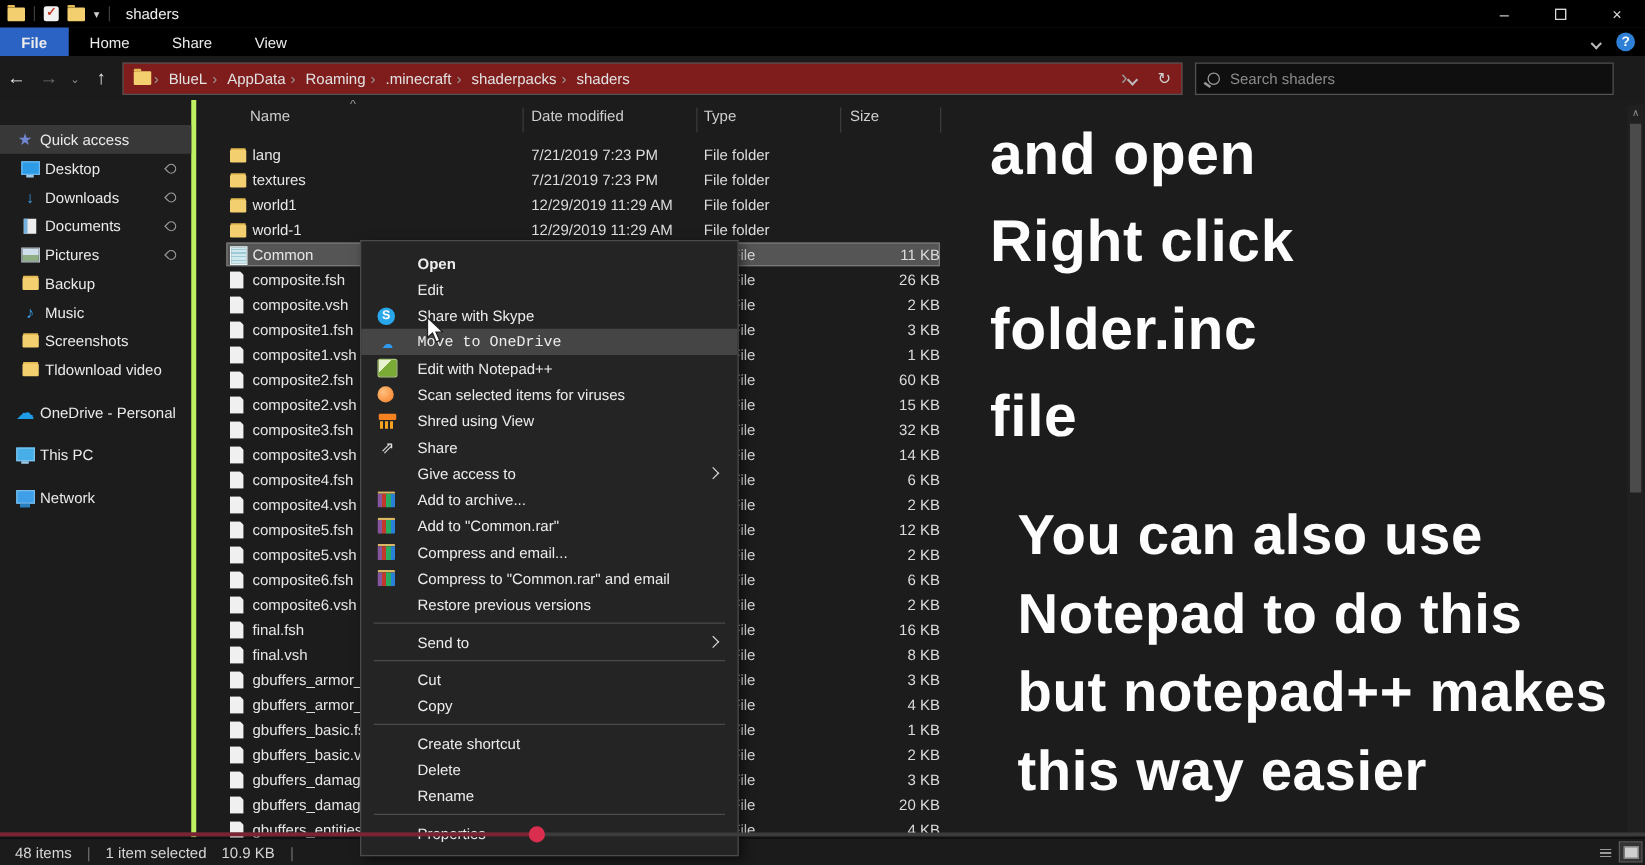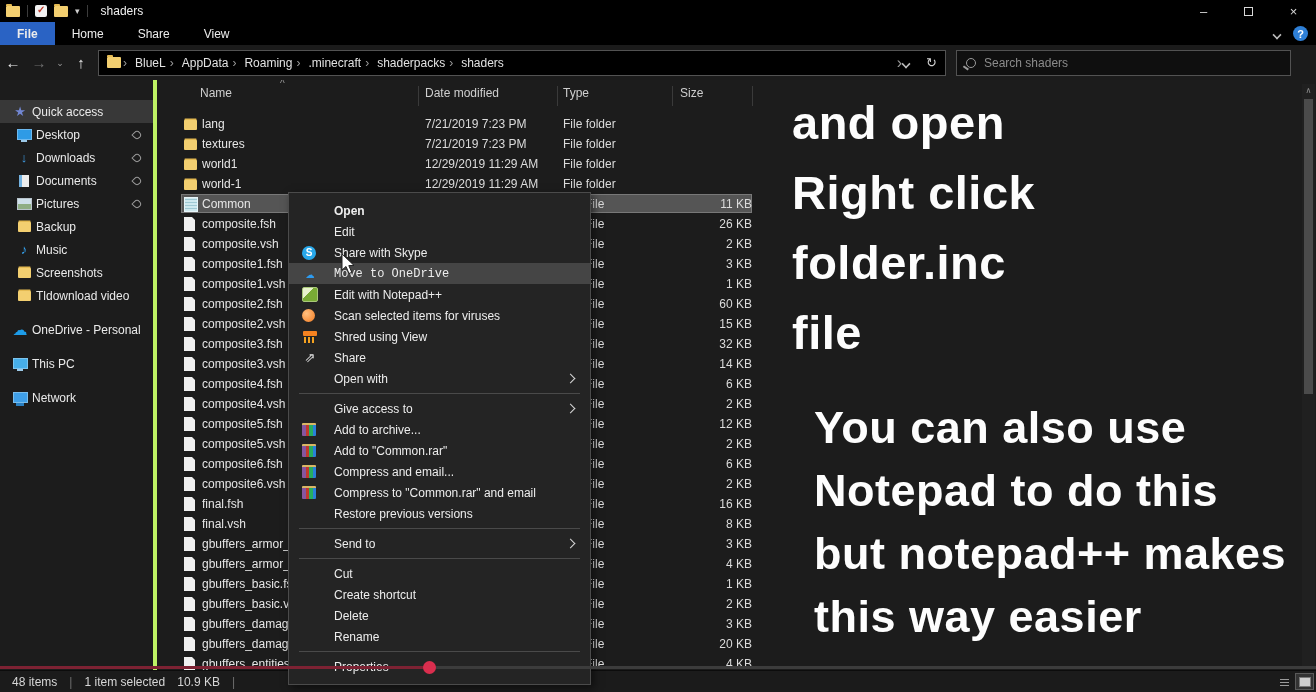--- a/index.html
+++ b/index.html
@@ -31,21 +31,21 @@
   .chev-down::before{content:"";position:absolute;left:0;top:1px;width:6px;height:6px;border-right:2px solid #bbb;border-bottom:2px solid #bbb;transform:rotate(45deg) scale(.8);}
   .help-ic{width:15px;height:15px;border-radius:50%;background:#2e7fd6;color:#fff;font-size:11px;font-weight:bold;display:flex;align-items:center;justify-content:center;}
 
   
   .addr-row{position:absolute;top:45px;left:0;right:0;height:35px;background:#1b1b1b;display:flex;align-items:center;}
   .nav-btn{width:26px;text-align:center;font-size:15px;}
   .nav-back{color:#ededed;}
   .nav-fwd{color:#6f6f6f;}
   .nav-chev{width:16px;color:#9a9a9a;font-size:9px;text-align:center;}
   .nav-up{color:#e3e3e3;width:26px;text-align:center;font-size:15px;}
-  .addr-box{margin-left:4px;width:848px;height:26px;background:#000000;border:1px solid #525252;display:flex;align-items:center;padding:0 8px;box-sizing:border-box;}
+  .addr-box{margin-left:4px;width:848px;height:26px;background:#7f1d1d;border:1px solid #525252;display:flex;align-items:center;padding:0 8px;box-sizing:border-box;}
   .crumbs{display:flex;align-items:center;font-size:12px;color:#e2e2e2;flex:1;}
   .crumb{display:flex;align-items:center;padding:0 2px;}
   .crumb::before{content:"›";color:#9a9a9a;margin-right:8px;font-size:12px;}
   .crumb-trail{color:#9a9a9a;margin-left:4px;}
   .addr-end{display:flex;align-items:center;gap:16px;color:#bdbdbd;}
   .refresh-ic{font-size:13px;color:#cfcfcf;}
   .search-box{margin-left:10px;width:335px;height:26px;background:#0f0f0f;border:1px solid #525252;display:flex;align-items:center;padding:0 9px;box-sizing:border-box;gap:8px;}
   .mag{width:8px;height:8px;border:1.5px solid #9a9a9a;border-radius:50%;position:relative;flex:none;}
   .mag::after{content:"";position:absolute;left:-4px;top:8px;width:6px;height:1.5px;background:#9a9a9a;transform:rotate(35deg);}
   .search-ph{font-size:12px;color:#8c8c8c;}
@@ -530,24 +530,20 @@
         <span class="mi-label">Scan selected items for viruses</span>
       </div>
       <div class="mi">
         <span class="mi-icon js-icon ic-shred"></span>
         <span class="mi-label">Shred using View</span>
       </div>
       <div class="mi">
         <span class="mi-icon js-icon ic-share-arrow"></span>
         <span class="mi-label">Share</span>
       </div>
-      <div class="mi has-sub div-after">
-        <span class="mi-icon js-icon"></span>
-        <span class="mi-label">Open with</span>
-      </div>
       <div class="mi has-sub">
         <span class="mi-icon js-icon"></span>
         <span class="mi-label">Give access to</span>
       </div>
       <div class="mi">
         <span class="mi-icon js-icon ic-winrar"></span>
         <span class="mi-label">Add to archive...</span>
       </div>
       <div class="mi">
         <span class="mi-icon js-icon ic-winrar"></span>
@@ -565,20 +561,24 @@
         <span class="mi-icon js-icon"></span>
         <span class="mi-label">Restore previous versions</span>
       </div>
       <div class="mi has-sub div-after">
         <span class="mi-icon js-icon"></span>
         <span class="mi-label">Send to</span>
       </div>
       <div class="mi">
         <span class="mi-icon js-icon"></span>
         <span class="mi-label">Cut</span>
+      </div>
+      <div class="mi div-after">
+        <span class="mi-icon js-icon"></span>
+        <span class="mi-label">Copy</span>
       </div>
       <div class="mi">
         <span class="mi-icon js-icon"></span>
         <span class="mi-label">Create shortcut</span>
       </div>
       <div class="mi">
         <span class="mi-icon js-icon"></span>
         <span class="mi-label">Delete</span>
       </div>
       <div class="mi div-after">

